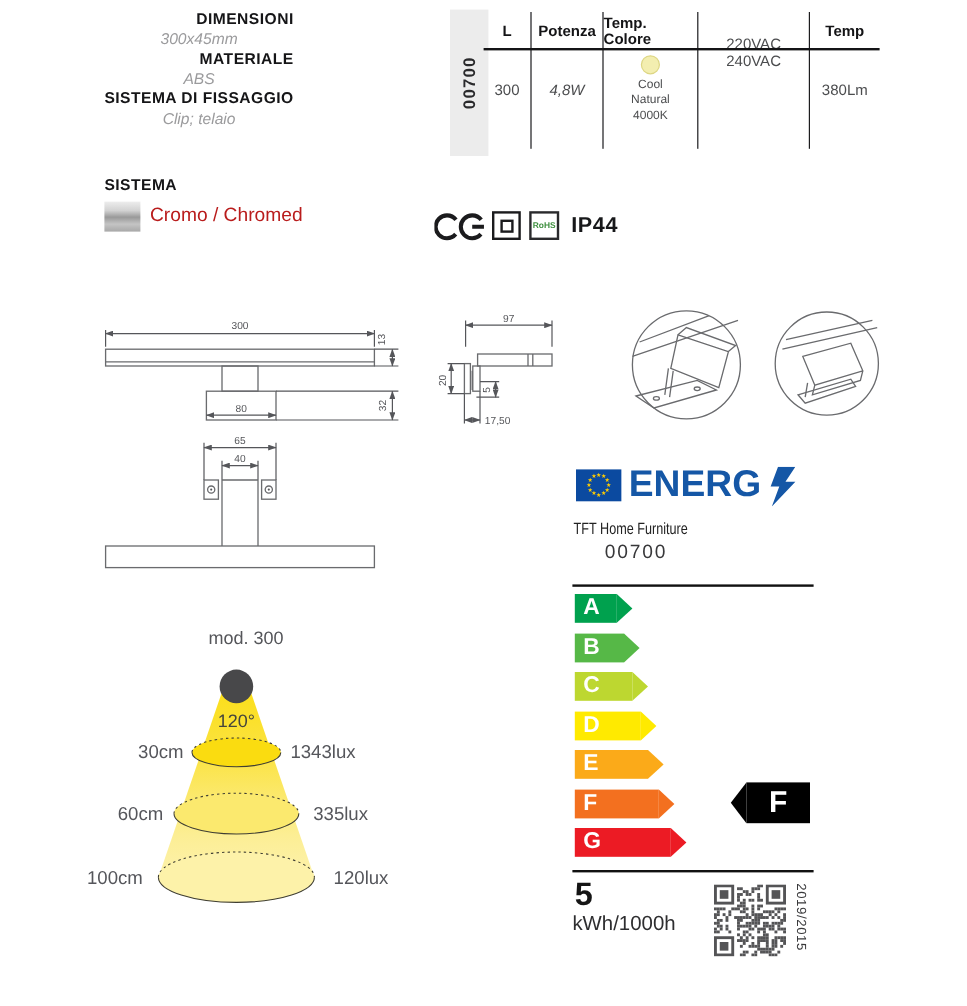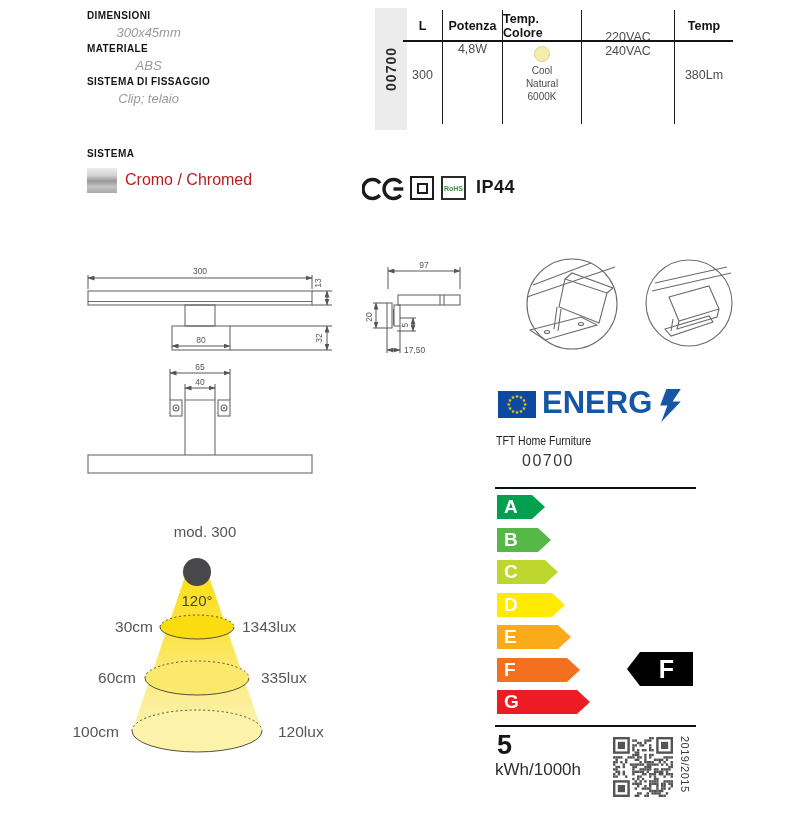--- a/index.html
+++ b/index.html
@@ -1,20 +1,20 @@
 <!DOCTYPE html>
 <html><head>
 <meta charset="utf-8">
 <style>
   html,body{margin:0;padding:0;background:#fff;}
   .page{position:relative;width:806px;height:838px;background:#fff;overflow:hidden;
         font-family:"Liberation Sans",sans-serif;}
   
   .specs{position:absolute;left:87px;top:8px;}
-  .s-label{font-weight:bold;font-size:10px;color:#151517;letter-spacing:.4px;line-height:16.5px;}
+  .s-label{font-weight:bold;font-size:13px;color:#151517;letter-spacing:.4px;line-height:16.5px;text-align:right;}
   .s-value{font-style:italic;font-size:13px;color:#9b9b9d;line-height:16.5px;text-align:center;}
   .finitura{position:absolute;left:87px;top:146px;}
   .swatch{position:absolute;left:87px;top:168px;width:30px;height:25px;
           background:linear-gradient(#ededed 0%,#d2d2d2 30%,#999 52%,#c4c4c4 75%,#a8a8a8 100%);}
   .chrome-text{position:absolute;left:125px;top:171px;font-size:16px;color:#b91c1c;}
   
   .code-strip{position:absolute;left:375px;top:8px;width:32px;height:122px;background:#ececec;
               display:flex;align-items:center;justify-content:center;}
   .code-strip span{writing-mode:vertical-rl;transform:rotate(180deg);font-size:14px;font-weight:bold;
                    letter-spacing:1px;color:#2a2a2c;}
@@ -34,21 +34,21 @@
   .dsq .in{width:11px;height:11px;border:2px solid #1b1b1d;box-sizing:border-box;}
   .rohs{position:absolute;left:441px;top:176px;width:25px;height:24px;border:2.2px solid #2a2a2c;
         box-sizing:border-box;display:flex;align-items:center;justify-content:center;}
   .rohs span{font-size:7px;font-weight:bold;color:#3f8f3f;}
   .ip{position:absolute;left:476px;top:177px;font-size:18px;font-weight:bold;color:#17181a;letter-spacing:.5px;}
   
   .dl{stroke:#55565a;fill:none;stroke-width:1;}
   .sl{stroke:#6a6b6e;fill:none;stroke-width:1.1;}
   .dt{fill:#55565a;font-size:8.5px;font-family:"Liberation Sans",sans-serif;}
   
-  .elabel{position:absolute;left:495px;top:388px;width:201px;height:412px;}
+  .elabel{position:absolute;left:477px;top:388px;width:201px;height:412px;}
   .flag{position:absolute;left:3px;top:3px;}
   .etitle{position:absolute;left:47px;top:0px;font-size:31px;font-weight:bold;line-height:30px;}
   .bolt{position:absolute;left:164px;top:1px;}
   .ebrand{position:absolute;left:1px;top:45px;font-size:13.5px;color:#222;transform:scaleX(.78);
           transform-origin:left;white-space:nowrap;}
   .emodel{position:absolute;left:27px;top:64px;font-size:16px;letter-spacing:1.5px;color:#38383a;}
   .erule{position:absolute;left:0;width:201px;height:2px;background:#111;}
   .r1{top:99px;} .r2{top:337px;}
   .arrows{position:absolute;left:2px;top:107px;display:flex;flex-direction:column;gap:8.5px;}
   .e-arrow{display:flex;height:24px;}
@@ -88,28 +88,28 @@
     <span>00700</span>
   </div>
 
   <div>
     <div class="col bdr" style="left:403px;width:40px;">
       <div class="th">L</div>
       <div class="td" style="margin-top:26px;">300</div>
     </div>
     <div class="col bdr" style="left:443px;width:60px;">
       <div class="th">Potenza</div>
-      <div class="td" style="">4,8W</div>
+      <div class="td" style="margin-top:26px;font-style:italic;">4,8W</div>
     </div>
     <div class="col bdr" style="left:503px;width:79px;">
       <div class="th">Temp. Colore</div>
       <div class="dot" style="background: rgb(243, 238, 176);"></div>
       <div class="tc-line td">Cool</div>
       <div class="tc-line td">Natural</div>
-      <div class="tc-line td">6000K</div>
+      <div class="tc-line td">4000K</div>
     </div>
     <div class="col bdr" style="left:582px;width:93px;">
       <div class="td" style="margin-top:20px;line-height:14px;">220VAC</div>
       <div class="td" style="line-height:14px;">240VAC</div>
     </div>
     <div class="col" style="left:675px;width:58px;">
       <div class="th">Temp</div>
       <div class="td" style="margin-top:26px;">380Lm</div>
     </div>
     <div class="hline"></div>

